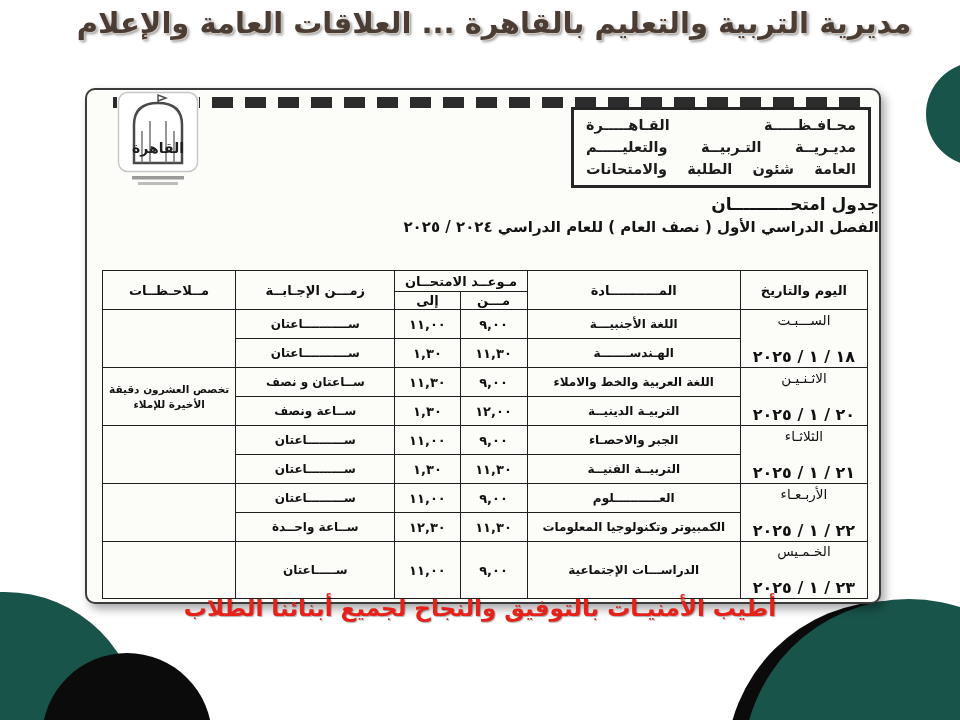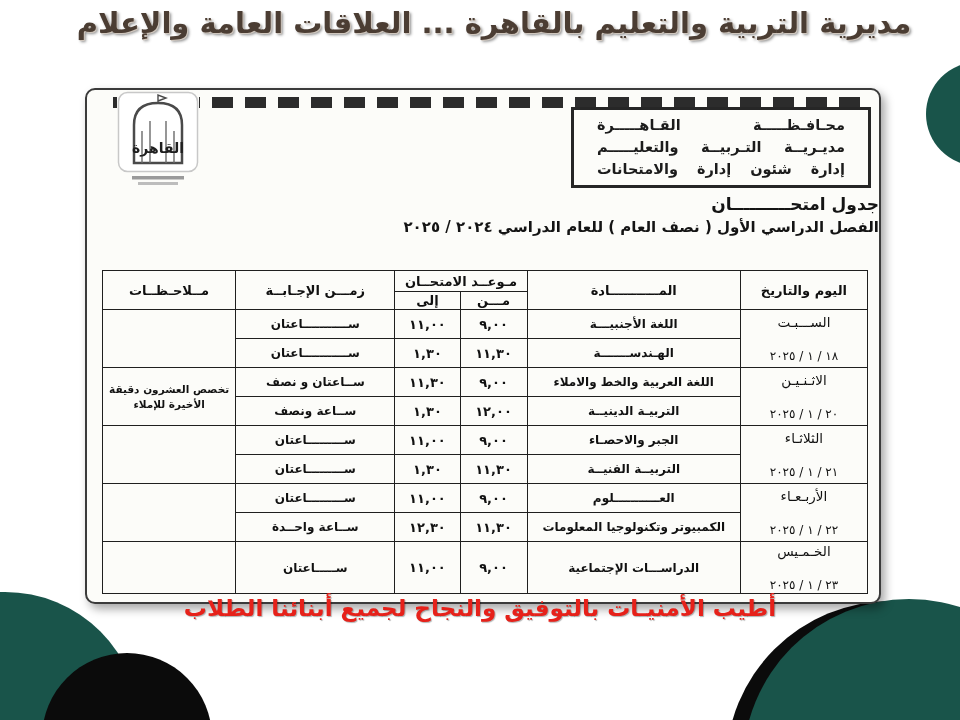--- a/index.html
+++ b/index.html
@@ -28,21 +28,21 @@
     position:absolute; left:85px; top:88px; width:796px; height:516px;
     background:#fcfcf9; border:2px solid #3b3b3b; border-radius:10px;
     box-shadow:4px 5px 10px rgba(0,0,0,.35); z-index:3; overflow:hidden;
   }
   .dashes {
     position:absolute; top:7px; left:26px; right:14px; height:11px;
     background:repeating-linear-gradient(90deg,#2c2c2c 0 21px, transparent 21px 33px);
   }
   .stamp {
     position:absolute; top:17px; right:8px; width:300px;
-    border:3px solid #262626; padding:5px 23px; direction:rtl; background:#fcfcf9;
+    border:3px solid #262626; padding:5px 12px; direction:rtl; background:#fcfcf9;
   }
   .stamp div {
     font-weight:700; font-size:14.5px; line-height:1.5; color:#1c1c1c;
     text-align:justify; text-align-last:justify;
   }
   .logo { position:absolute; top:1px; left:30px; width:82px; height:98px; background:#fcfcf9; }
 
   .doc-titles { position:absolute; top:104px; left:0; right:0; direction:rtl; color:#141414; }
   .doc-titles .t1 { font-size:17px; font-weight:700; }
   .doc-titles .t2 { font-size:15px; font-weight:700; margin-top:4px; }
@@ -56,21 +56,21 @@
     border:1.6px solid #1f1f1f; text-align:center; vertical-align:middle;
     color:#111; padding:1px 3px; overflow:hidden;
   }
   .exam-table thead th { font-size:13px; font-weight:700; }
   .exam-table tr.h1 th { height:21px; }
   .exam-table tr.h2 th { height:18px; }
   .exam-table tr.r td { height:29px; }
   .exam-table tr.tall td { height:52px; }
   .exam-table td.day { font-weight:700; }
   .exam-table .dname { font-size:13.5px; font-weight:400; }
-  .exam-table .ddate { font-size:12px; font-weight:400; margin-top:19px; }
+  .exam-table .ddate { font-size:16px; font-weight:700; margin-top:19px; }
   .exam-table td.subj { font-size:12px; font-weight:700; }
   .exam-table td.time { font-size:13px; font-weight:700; }
   .exam-table td.dur  { font-size:12px; font-weight:700; }
   .exam-table td.note { font-size:10.5px; font-weight:700; line-height:1.35; }
 
   .footer-line {
     position:absolute; top:595px; left:0; width:100%; text-align:center; direction:rtl;
     font-size:23px; font-weight:700; color:#e6211a;
     text-shadow:1px 1px 1px rgba(0,0,0,.3); z-index:4;
   }
@@ -100,21 +100,21 @@
         <path d="M41 12 V4 L49 7 L41 10" stroke="#4a4a4a" stroke-width="1.4" fill="none"></path>
         <text x="41" y="62" font-size="14" text-anchor="middle" font-weight="bold" fill="#1e1e1e" font-family="DejaVu Sans, sans-serif">القاهرة</text>
         <rect x="15" y="85" width="52" height="3.5" fill="#9a9a9a"></rect>
         <rect x="21" y="91" width="40" height="3" fill="#bdbdbd"></rect>
       </svg>
     </div>
 
     <div class="stamp">
       <div>محـافـظـــــة القـاهـــــرة</div>
       <div>مديـريــة التـربيــة والتعليـــــم</div>
-      <div>إدارة شئون إدارة والامتحانات</div>
+      <div>العامة شئون الطلبة والامتحانات</div>
     </div>
 
     <div class="doc-titles">
       <div class="t1">جدول امتحــــــــــان</div>
       <div class="t3">الفصل الدراسي الأول ( نصف العام ) للعام الدراسي ٢٠٢٤ / ٢٠٢٥</div>
     </div>
 
     <table class="exam-table">
       <colgroup>
         <col style="width:127px">

